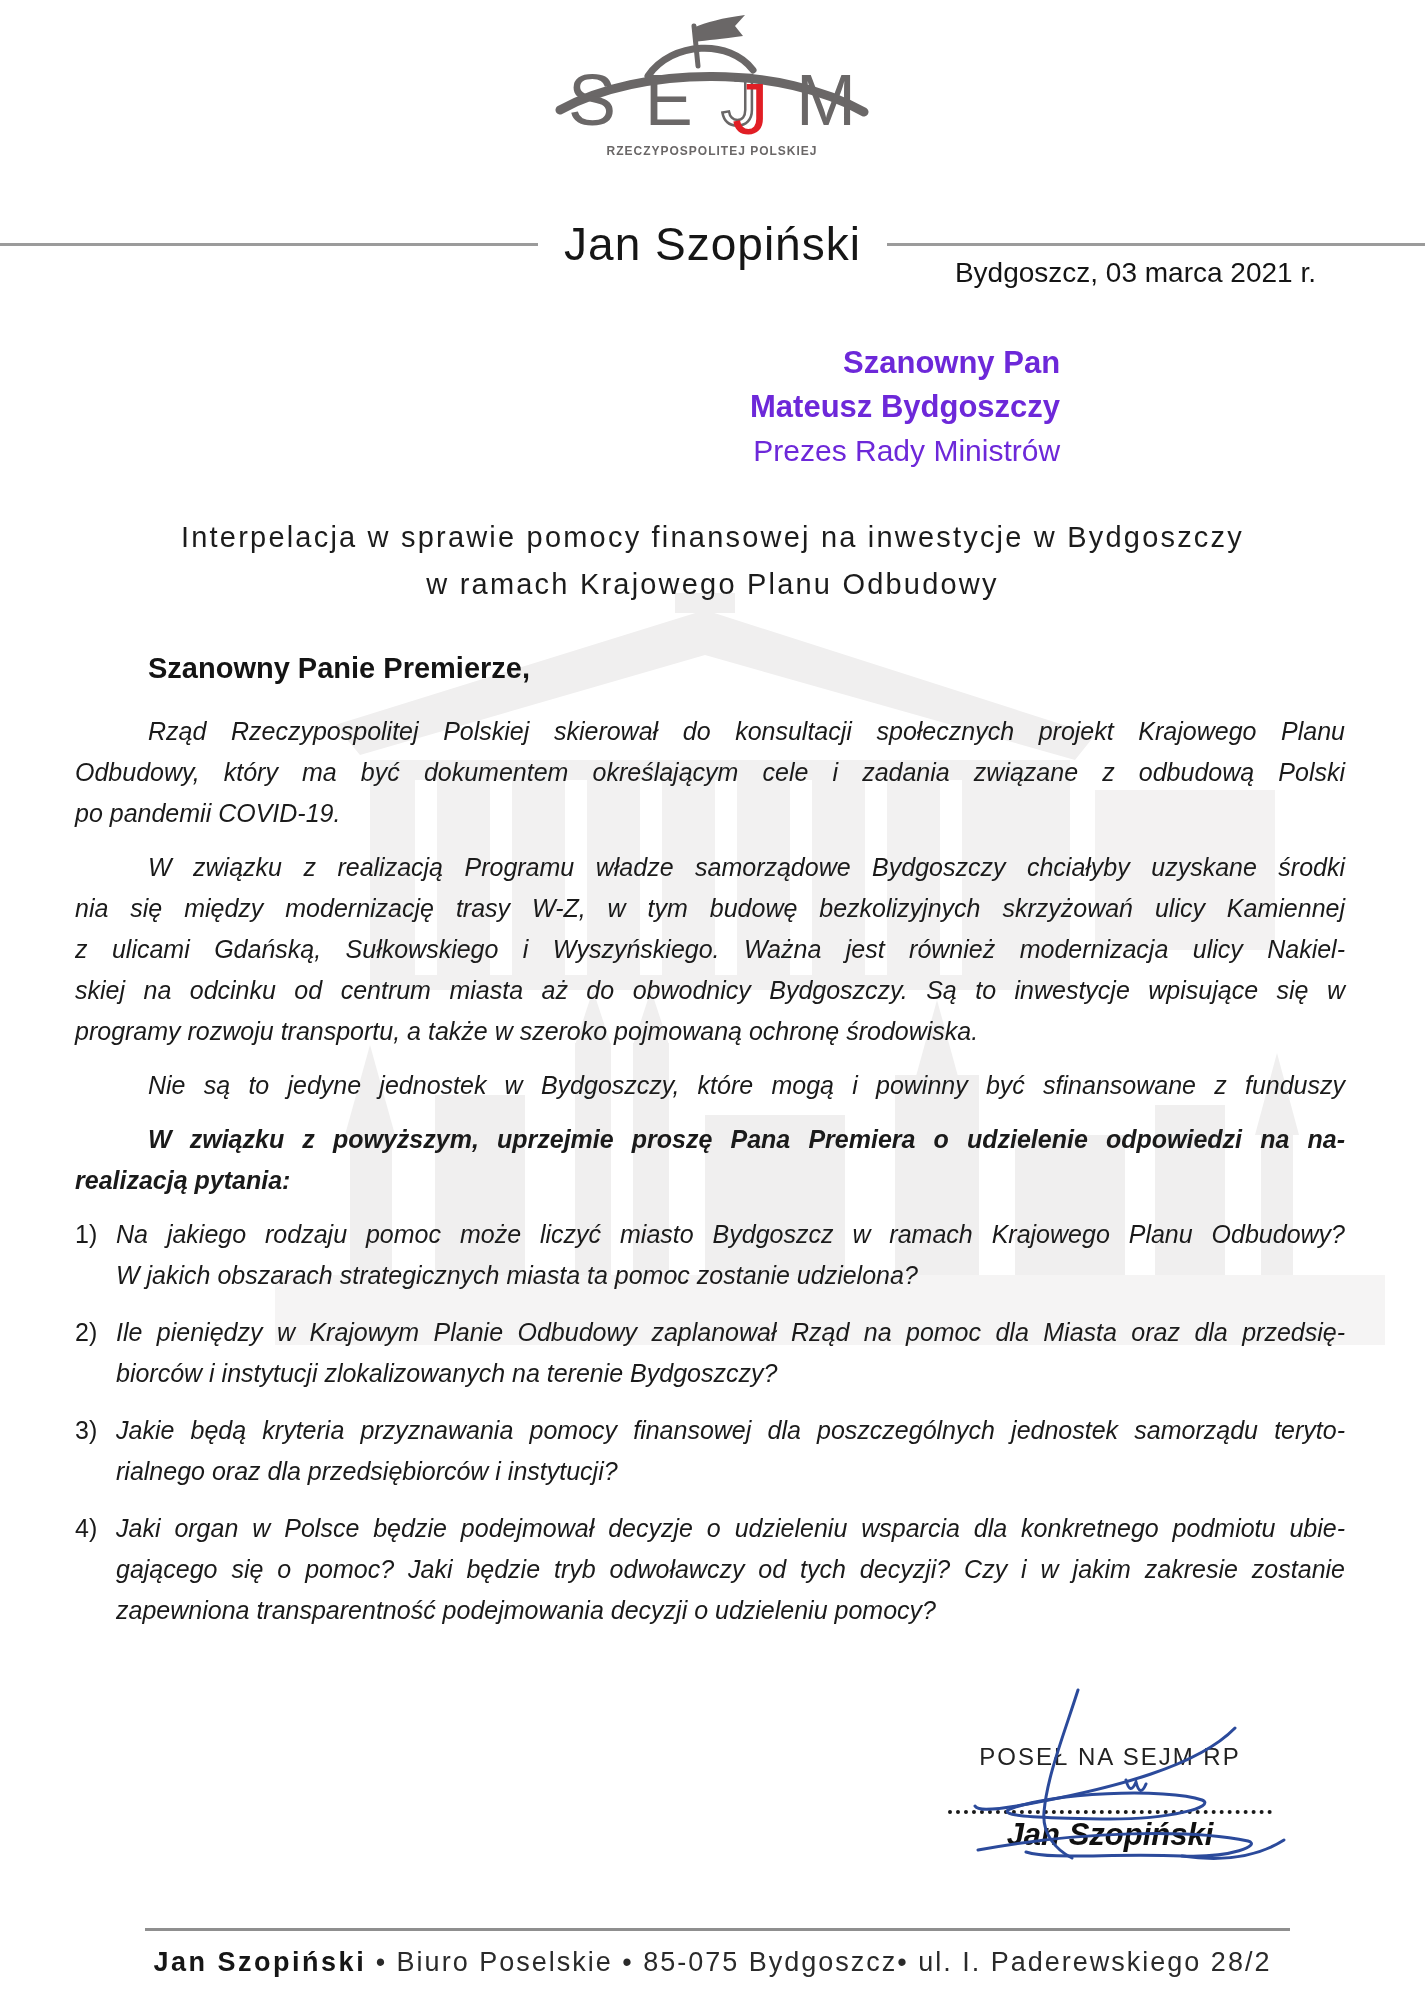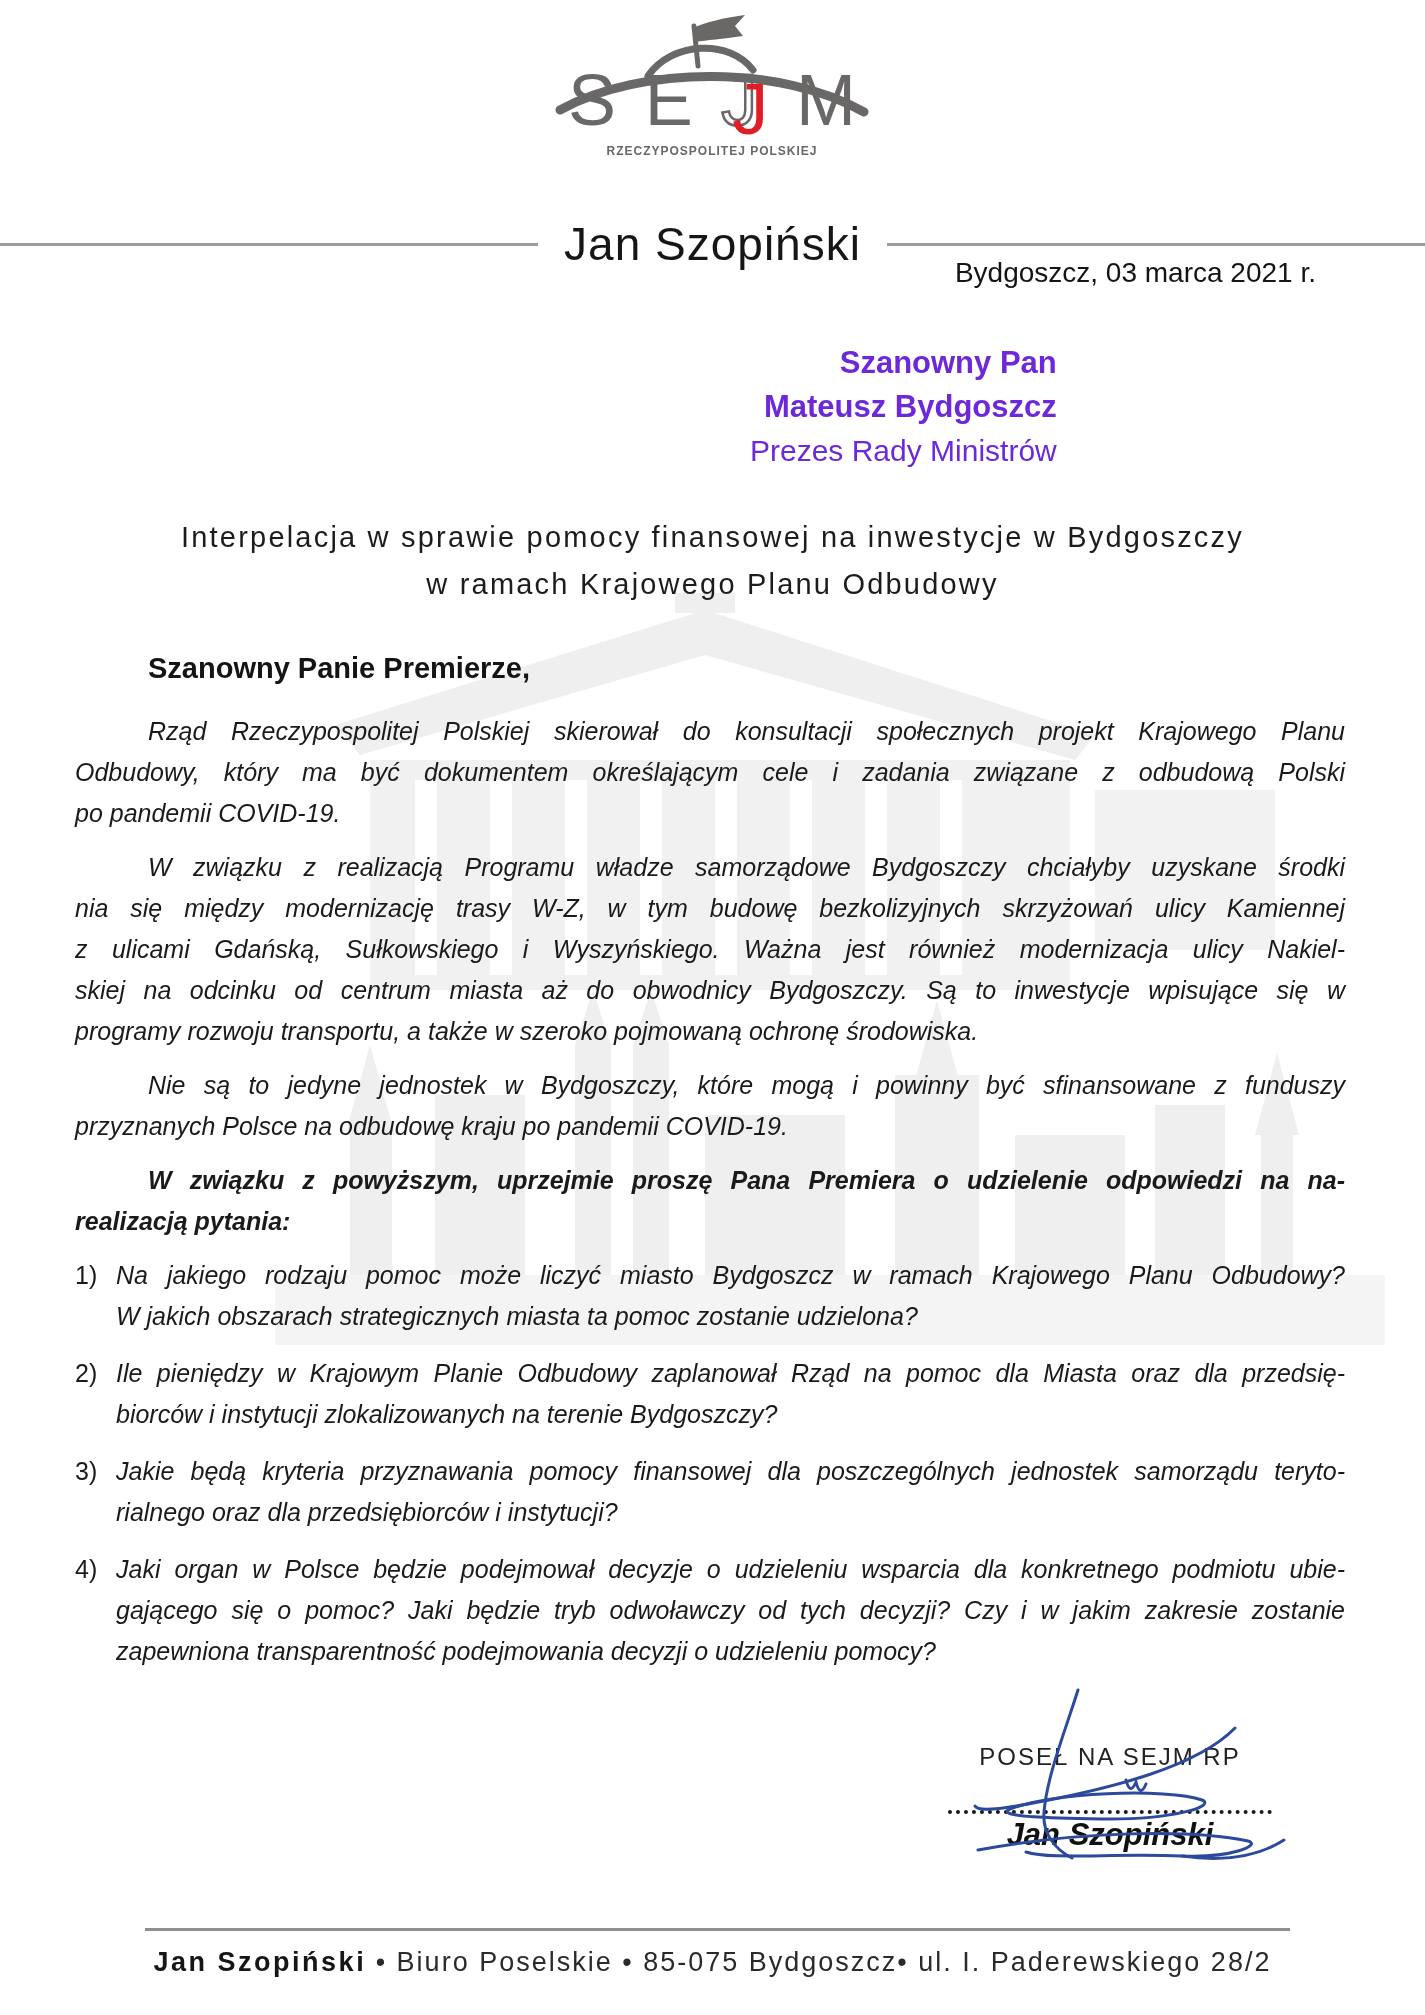--- a/index.html
+++ b/index.html
@@ -117,21 +117,21 @@
   <div class="name-band">
     <span class="rule"></span>
     <h1 class="sender-name">Jan Szopiński</h1>
     <span class="rule"></span>
   </div>
 
   <div class="date-line">Bydgoszcz, 03 marca 2021 r.</div>
 
   <div class="addressee" id="addressee">
       <div class="addr-line bold">Szanowny Pan</div>
-      <div class="addr-line bold">Mateusz Bydgoszcz</div>
+      <div class="addr-line bold">Mateusz Bydgoszczy</div>
       <div class="addr-line">Prezes Rady Ministrów</div>
     </div>
 
   <div class="title">
     <div>Interpelacja w sprawie pomocy finansowej na inwestycje w Bydgoszczy</div>
     <div>w ramach Krajowego Planu Odbudowy</div>
   </div>
 
   <div class="content">
     <p class="salutation">Szanowny Panie Premierze,</p>
@@ -143,21 +143,20 @@
         </div>
         <div class="para">
           <div class="line just first">W związku z realizacją Programu władze samorządowe Bydgoszczy chciałyby uzyskane środki</div>
           <div class="line just">nia się między modernizację trasy W-Z, w tym budowę bezkolizyjnych skrzyżowań ulicy Kamiennej</div>
           <div class="line just">z ulicami Gdańską, Sułkowskiego i Wyszyńskiego. Ważna jest również modernizacja ulicy Nakiel-</div>
           <div class="line just">skiej na odcinku od centrum miasta aż do obwodnicy Bydgoszczy. Są to inwestycje wpisujące się w</div>
           <div class="line">programy rozwoju transportu, a także w szeroko pojmowaną ochronę środowiska.</div>
         </div>
         <div class="para">
           <div class="line just first">Nie są to jedyne jednostek w Bydgoszczy, które mogą i powinny być sfinansowane z funduszy</div>
-          <div class="line">przyznanych Polsce na odbudowę kraju po pandemii COVID-19.</div>
         </div>
         <div class="para emph">
           <div class="line just first">W związku z powyższym, uprzejmie proszę Pana Premiera o udzielenie odpowiedzi na na-</div>
           <div class="line">realizacją pytania:</div>
         </div>
       </div>
     <div id="questions">
         <div class="q">
           <span class="qnum">1)</span>
           <div class="qtext">

